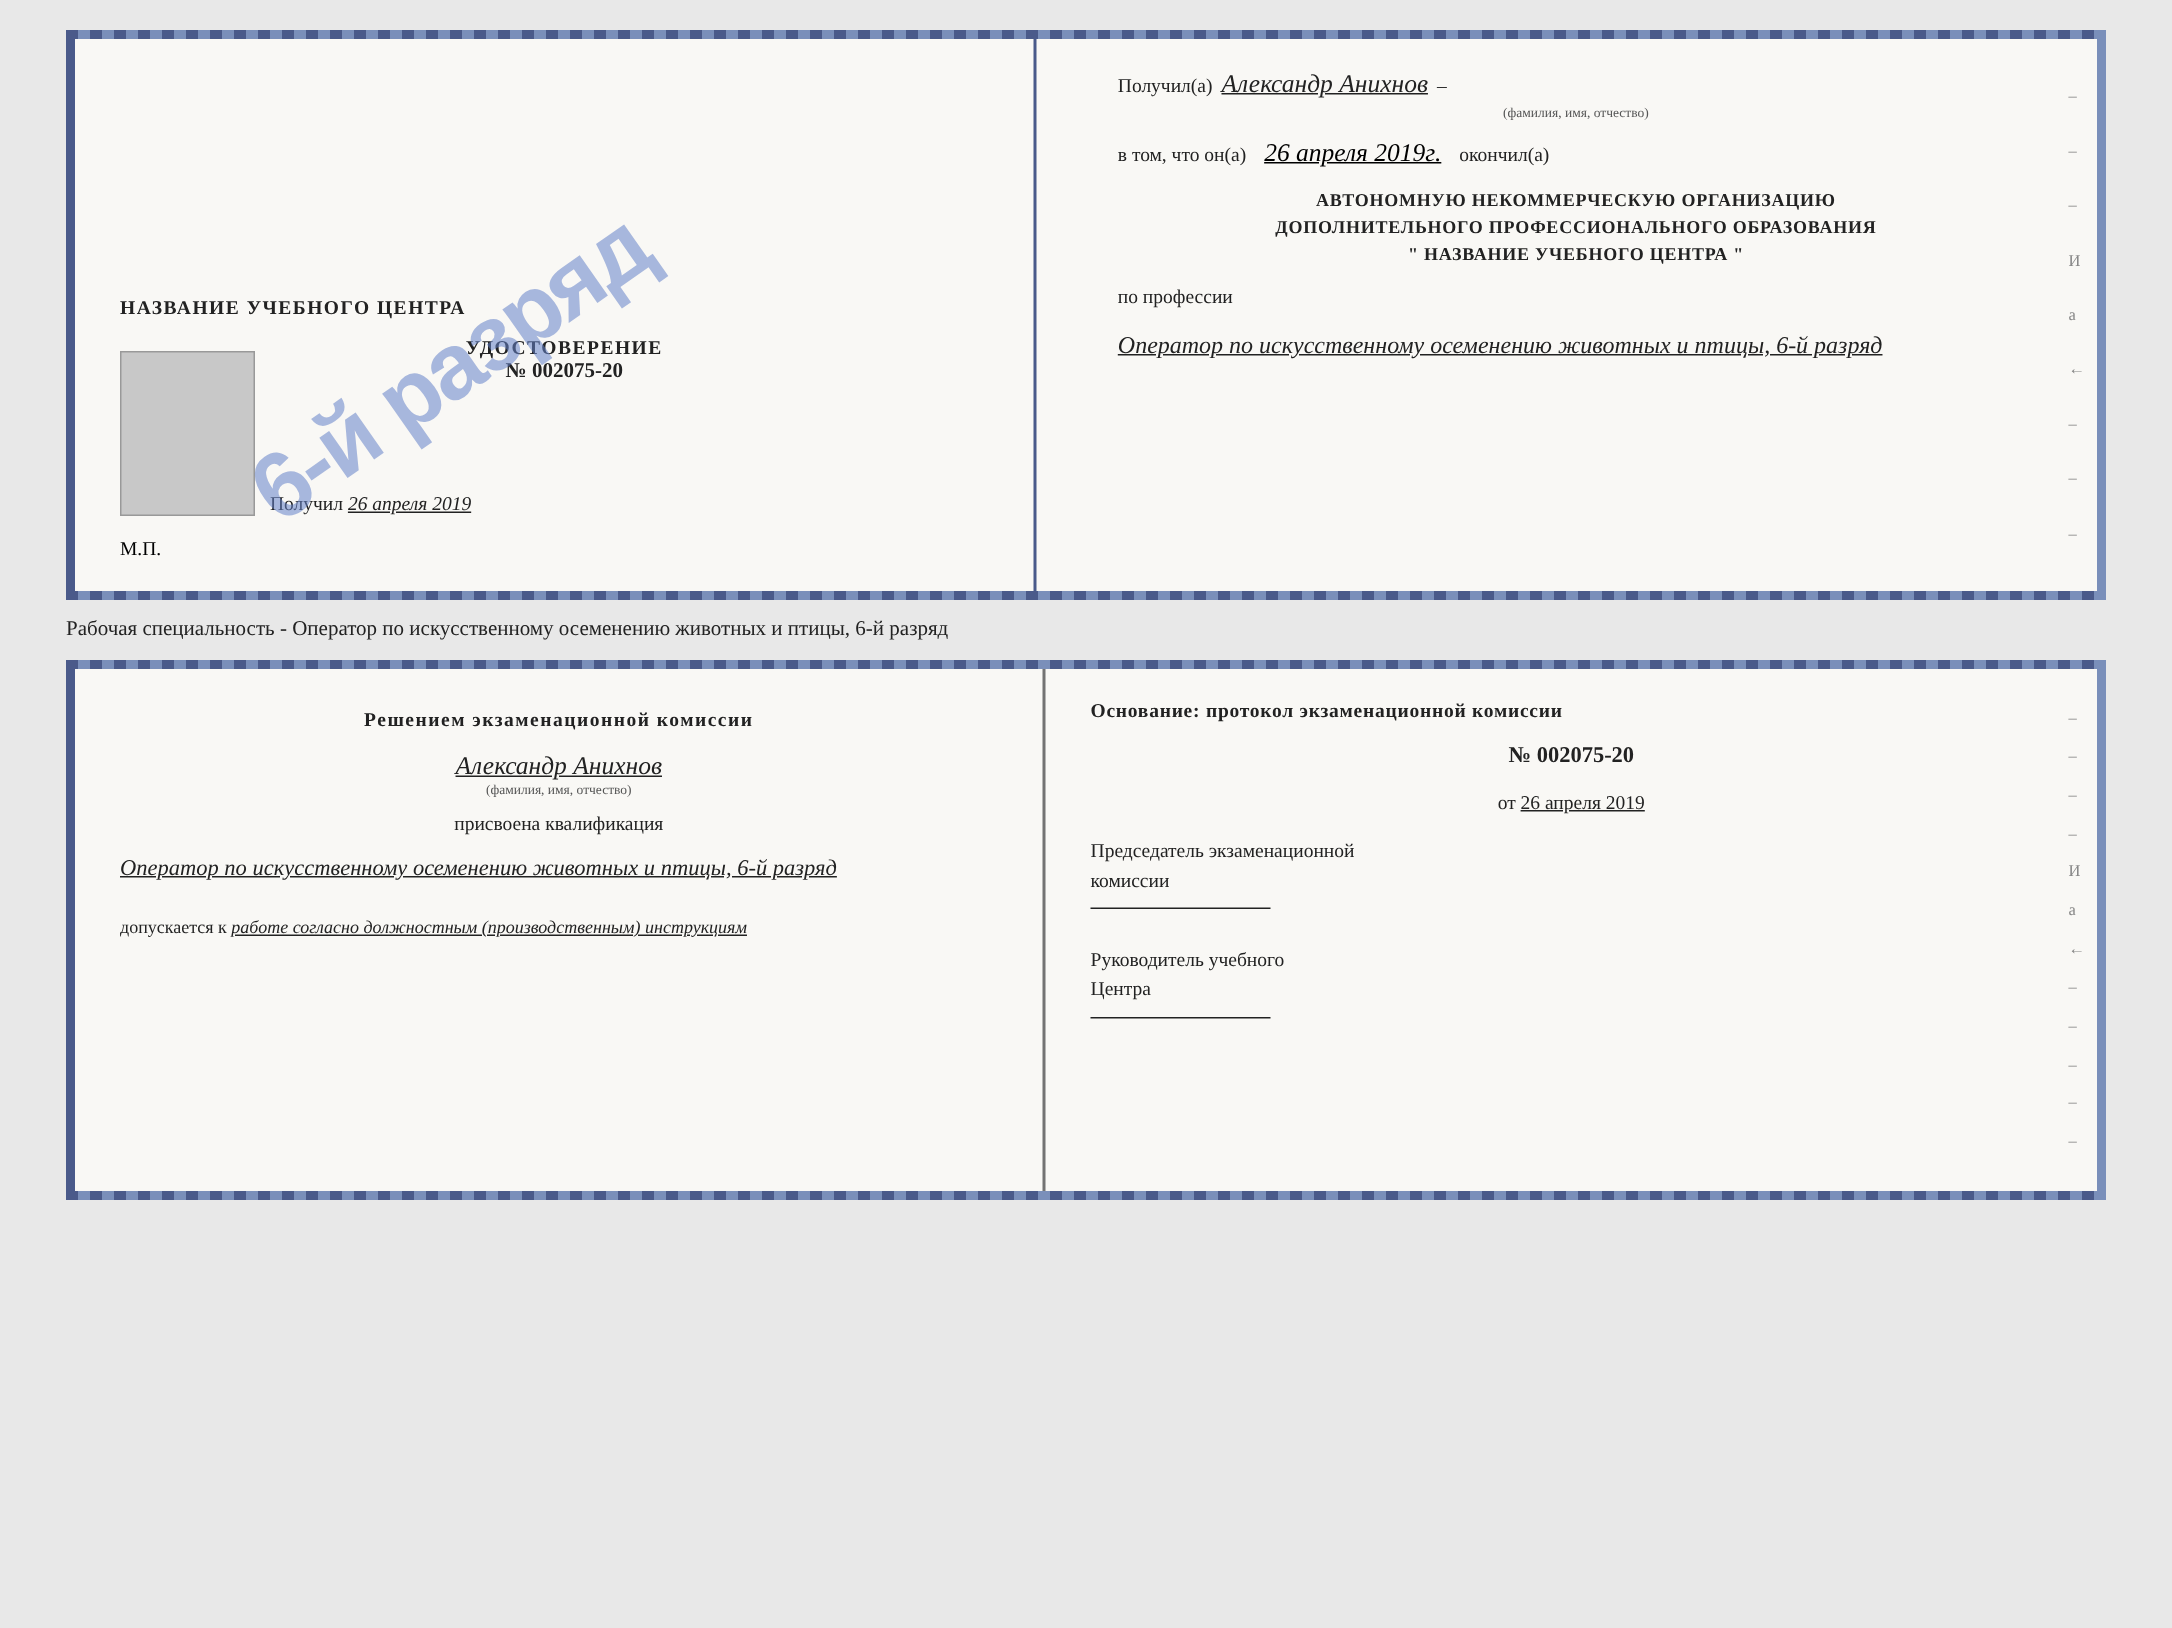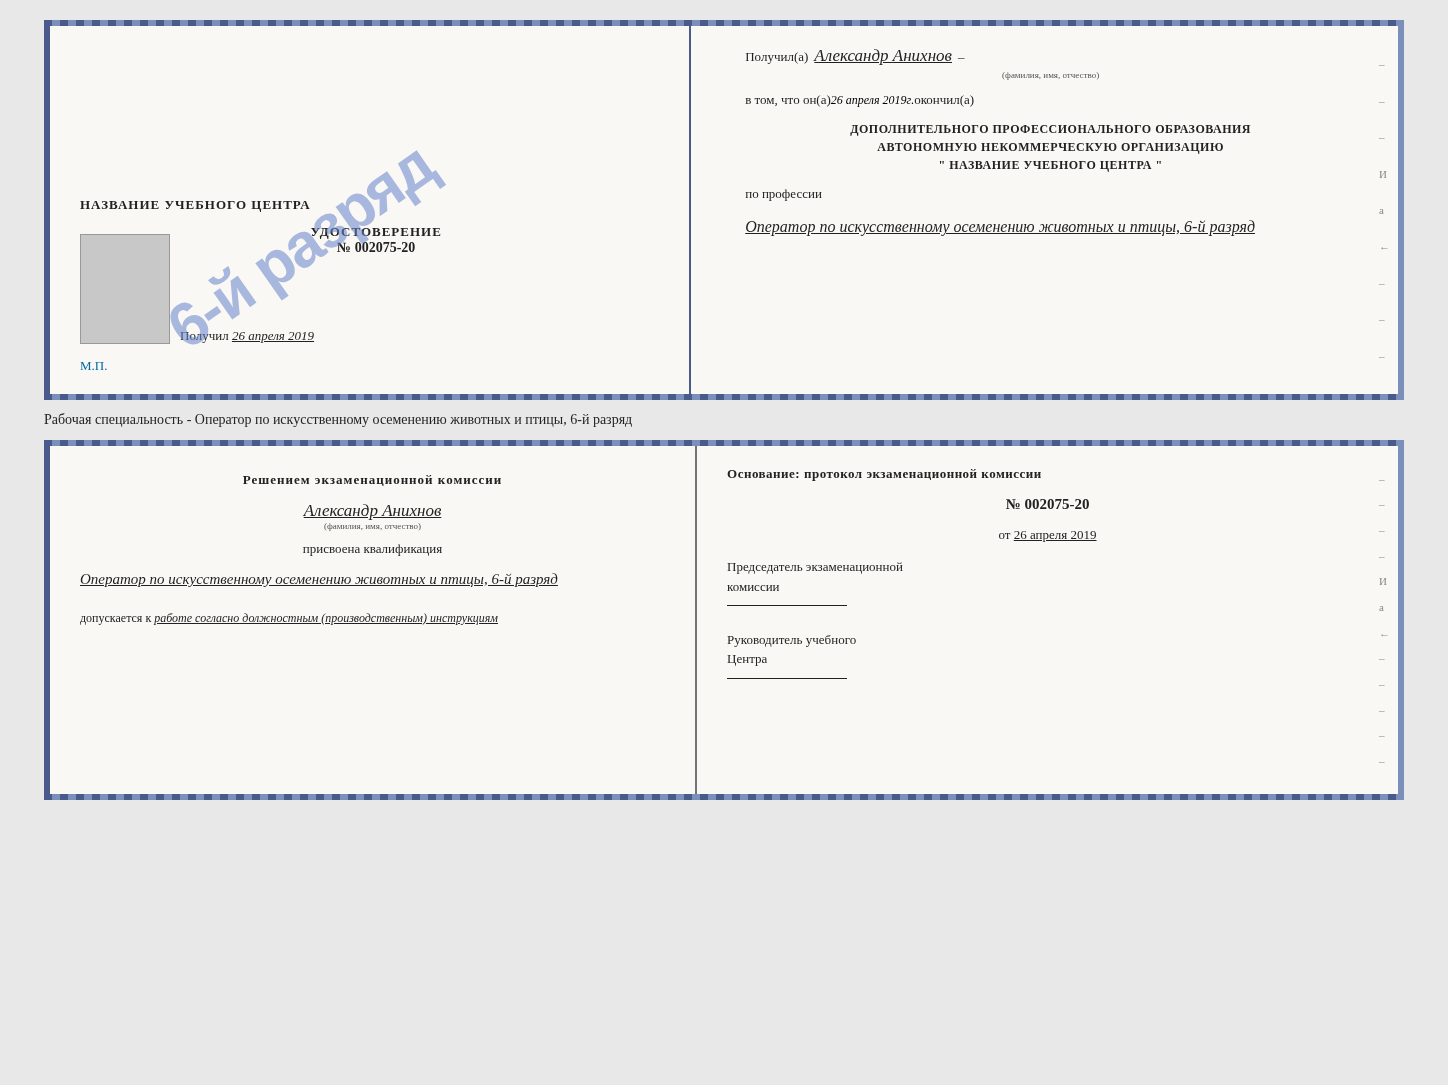--- a/index.html
+++ b/index.html
@@ -92,21 +92,21 @@
       left: 130px;
       font-size: 13px;
       color: #222;
     }
 
     .mp-label {
       position: absolute;
       bottom: 20px;
       left: 30px;
       font-size: 13px;
-      color: #0369a1;
+      color: #000000;
     }
 
     
     .diagonal-stamp {
       position: absolute;
       top: 50px;
       left: 80px;
       width: 340px;
       height: 340px;
       display: flex;
@@ -148,21 +148,22 @@
       display: block;
     }
 
     .vtom-line {
       font-size: 13px;
       color: #222;
     }
 
     .date-underline {
       font-style: italic;
-      font-size: 12px;
+      text-decoration: underline;
+      font-size: 17px;
     }
 
     .org-block {
       font-size: 12px;
       color: #222;
       text-align: center;
       font-weight: bold;
       letter-spacing: 0.5px;
       line-height: 1.5;
     }
@@ -347,29 +348,29 @@
     <div class="cert-top-right">
       <div style="display: flex; align-items: baseline; gap: 6px; flex-wrap: wrap;">
         <span class="poluchil-line">Получил(а)</span>
         <span class="poluchil-name">Александр Анихнов</span>
         <span class="poluchil-line">–</span>
       </div>
       <div style="text-align: center; margin-top: -8px;">
         <span class="fio-small">(фамилия, имя, отчество)</span>
       </div>
 
-      <div style="display: flex; align-items: baseline; gap: 0; flex-wrap: wrap;">
+      <div style="display: flex; align-items: baseline; gap: 12px; flex-wrap: wrap;">
         <span class="vtom-line">в том, что он(а)</span>
         <span class="date-underline">26 апреля 2019г.</span>
         <span class="vtom-line">окончил(а)</span>
       </div>
 
       <div class="org-block">
+        <div>АВТОНОМНУЮ НЕКОММЕРЧЕСКУЮ ОРГАНИЗАЦИЮ</div>
         <div>ДОПОЛНИТЕЛЬНОГО ПРОФЕССИОНАЛЬНОГО ОБРАЗОВАНИЯ</div>
-        <div>АВТОНОМНУЮ НЕКОММЕРЧЕСКУЮ ОРГАНИЗАЦИЮ</div>
         <div>"   НАЗВАНИЕ УЧЕБНОГО ЦЕНТРА   "</div>
       </div>
 
       <div class="po-professii">по профессии</div>
 
       <div class="profession-text">Оператор по искусственному осеменению животных и птицы, 6-й разряд</div>
 
       <div class="right-side-dashes">
         <span>–</span>
         <span>–</span>

